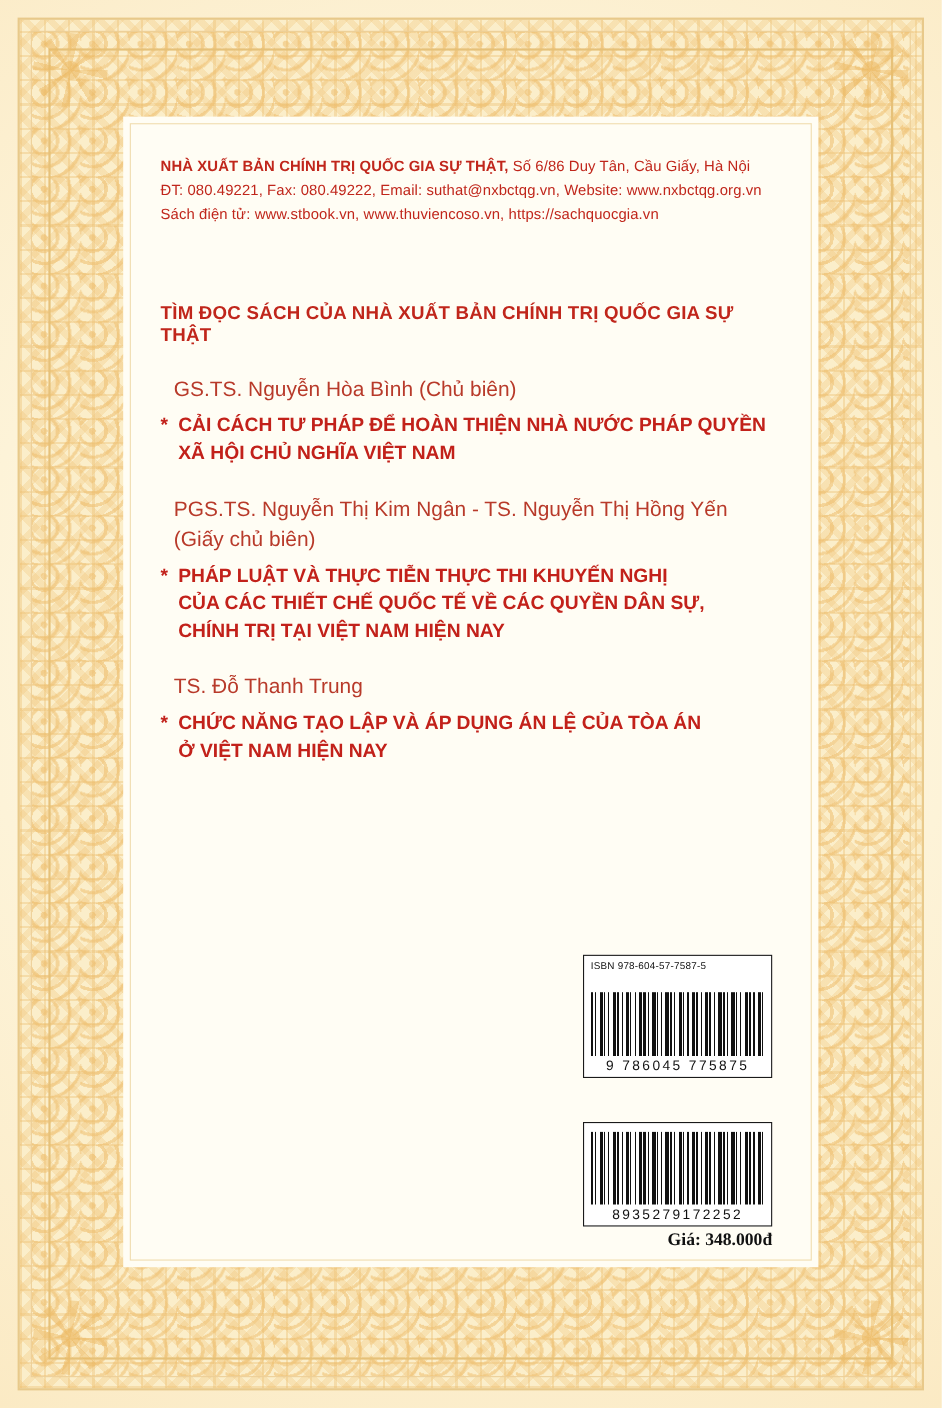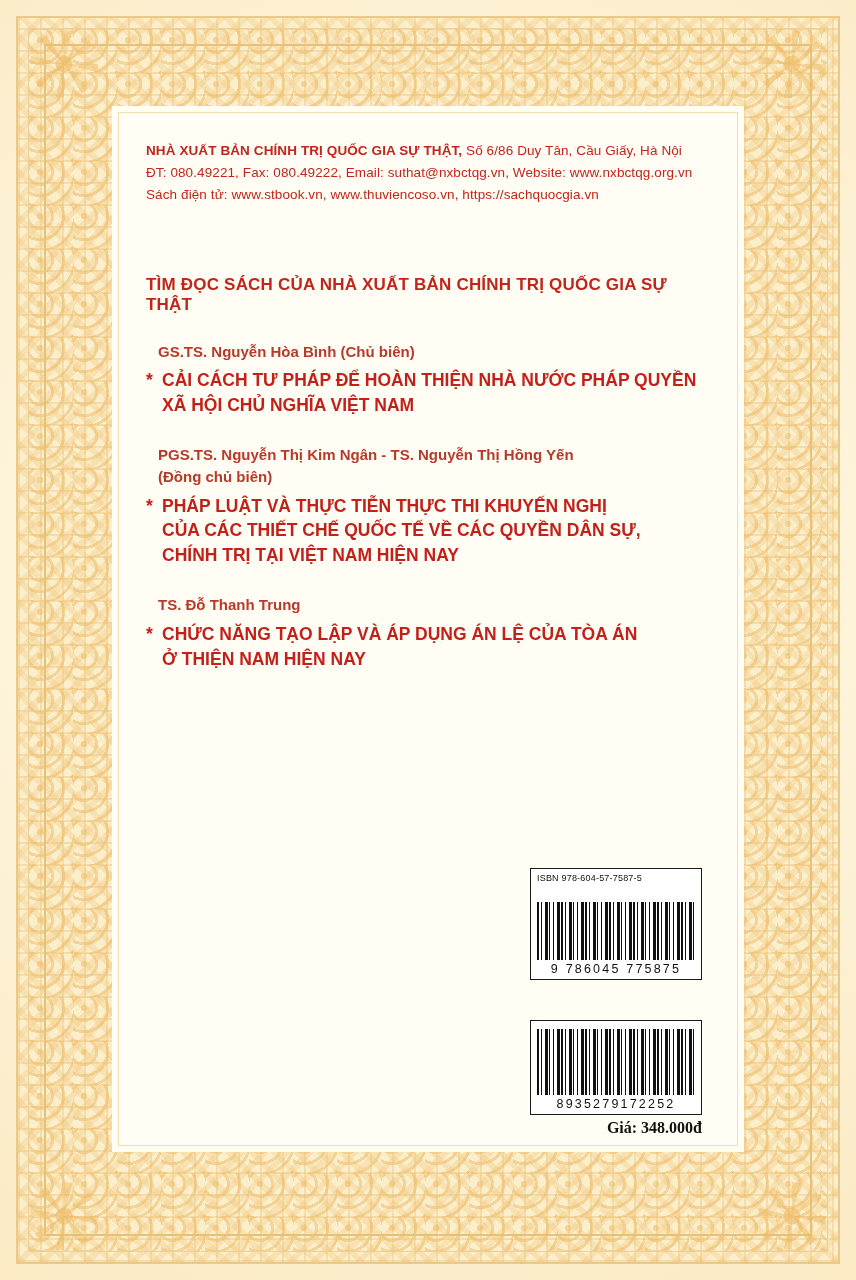--- a/index.html
+++ b/index.html
@@ -117,24 +117,23 @@
     font-weight: bold;
     font-size: 17px;
     letter-spacing: 0.2px;
   }
 
   .book-entry {
     margin-top: 26px;
   }
   .book-entry .author {
     color: #b83a2a;
-    font-size: 15px;
+    font-size: 19px;
     line-height: 1.45;
     padding-left: 12px;
-    font-weight: bold;
   }
   .book-entry .title {
     color: #c2211a;
     font-weight: bold;
     font-size: 17.5px;
     line-height: 1.42;
     margin-top: 6px;
     position: relative;
     padding-left: 16px;
   }
@@ -230,38 +229,38 @@
         <span class="star">*</span>
         <span class="lines">
           <span>CẢI CÁCH TƯ PHÁP ĐỂ HOÀN THIỆN NHÀ NƯỚC PHÁP QUYỀN</span>
           <span>XÃ HỘI CHỦ NGHĨA VIỆT NAM</span>
         </span>
       </div>
     </div>
 
     <div class="book-entry">
       <div class="author" style="white-space: pre-line;">PGS.TS. Nguyễn Thị Kim Ngân - TS. Nguyễn Thị Hồng Yến
-(Đồng chủ biên)</div>
+(Giấy chủ biên)</div>
       <div class="title">
         <span class="star">*</span>
         <span class="lines">
           <span>PHÁP LUẬT VÀ THỰC TIỄN THỰC THI KHUYẾN NGHỊ</span>
           <span>CỦA CÁC THIẾT CHẾ QUỐC TẾ VỀ CÁC QUYỀN DÂN SỰ,</span>
           <span>CHÍNH TRỊ TẠI VIỆT NAM HIỆN NAY</span>
         </span>
       </div>
     </div>
 
     <div class="book-entry">
       <div class="author">TS. Đỗ Thanh Trung</div>
       <div class="title">
         <span class="star">*</span>
         <span class="lines">
           <span>CHỨC NĂNG TẠO LẬP VÀ ÁP DỤNG ÁN LỆ CỦA TÒA ÁN</span>
-          <span>Ở THIỆN NAM HIỆN NAY</span>
+          <span>Ở VIỆT NAM HIỆN NAY</span>
         </span>
       </div>
     </div>
 
   </div>
 
   <div class="barcode-area">
 
     <div class="barcode-box">
       <div class="isbn-label">ISBN 978-604-57-7587-5</div>

